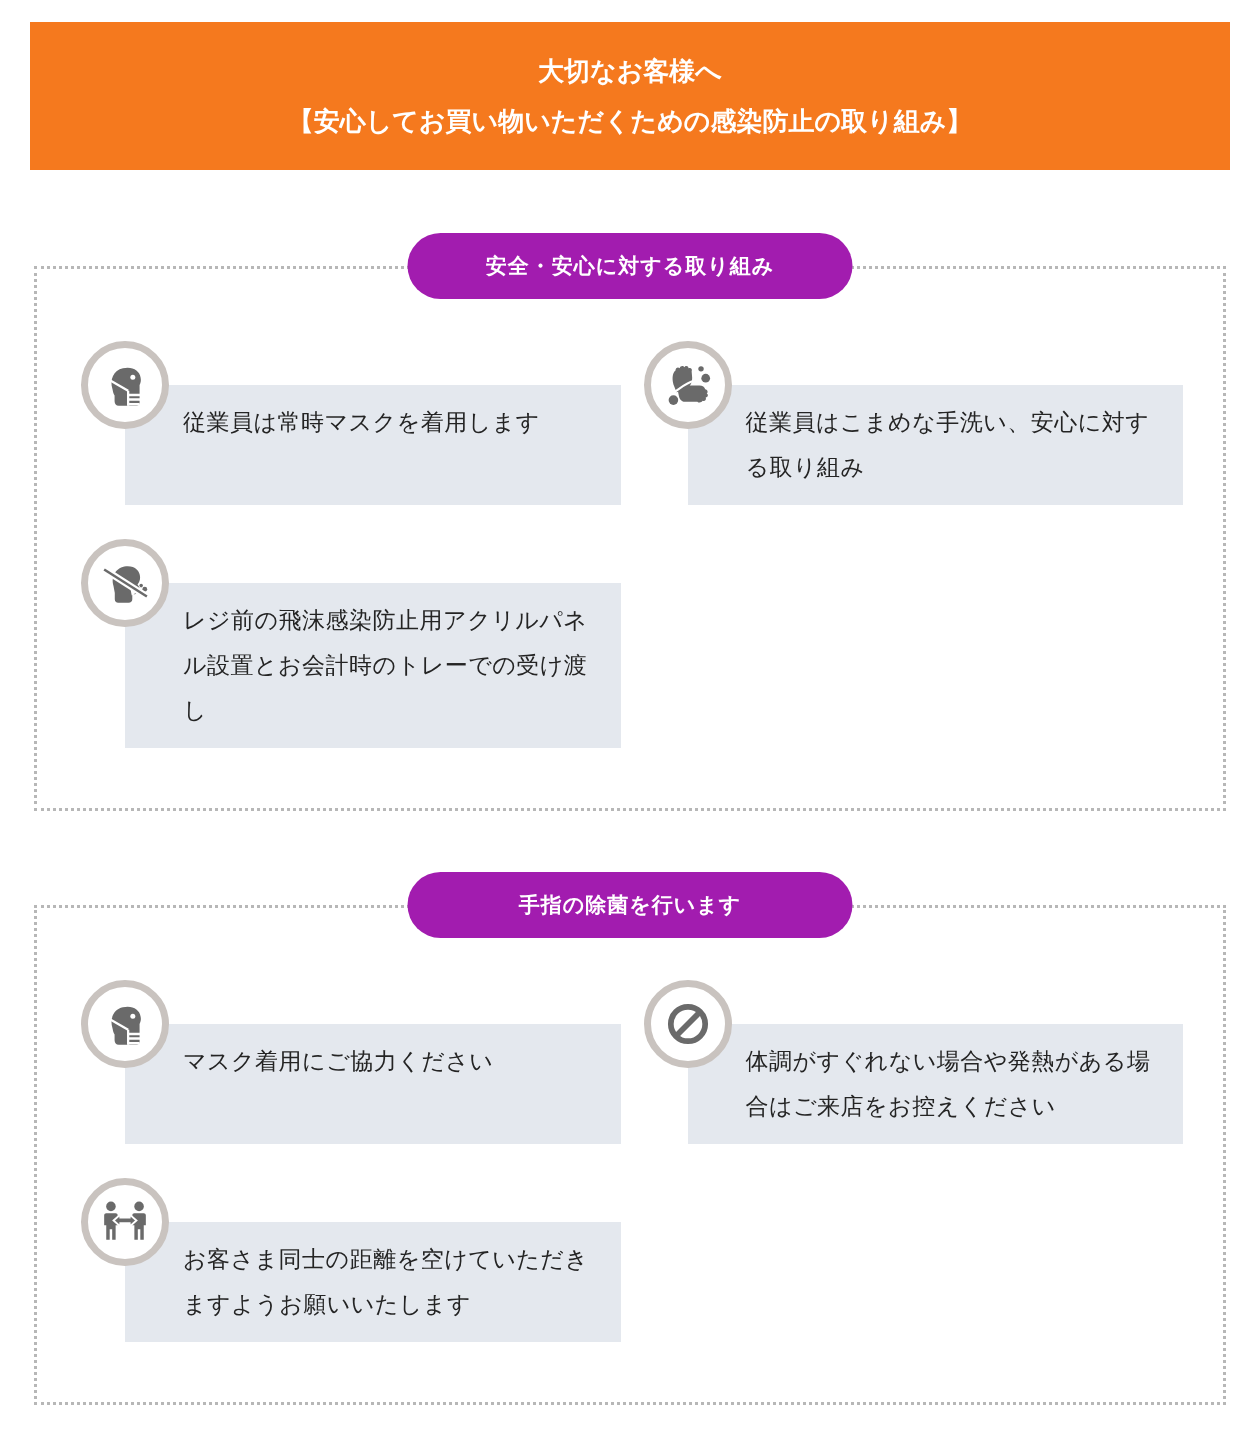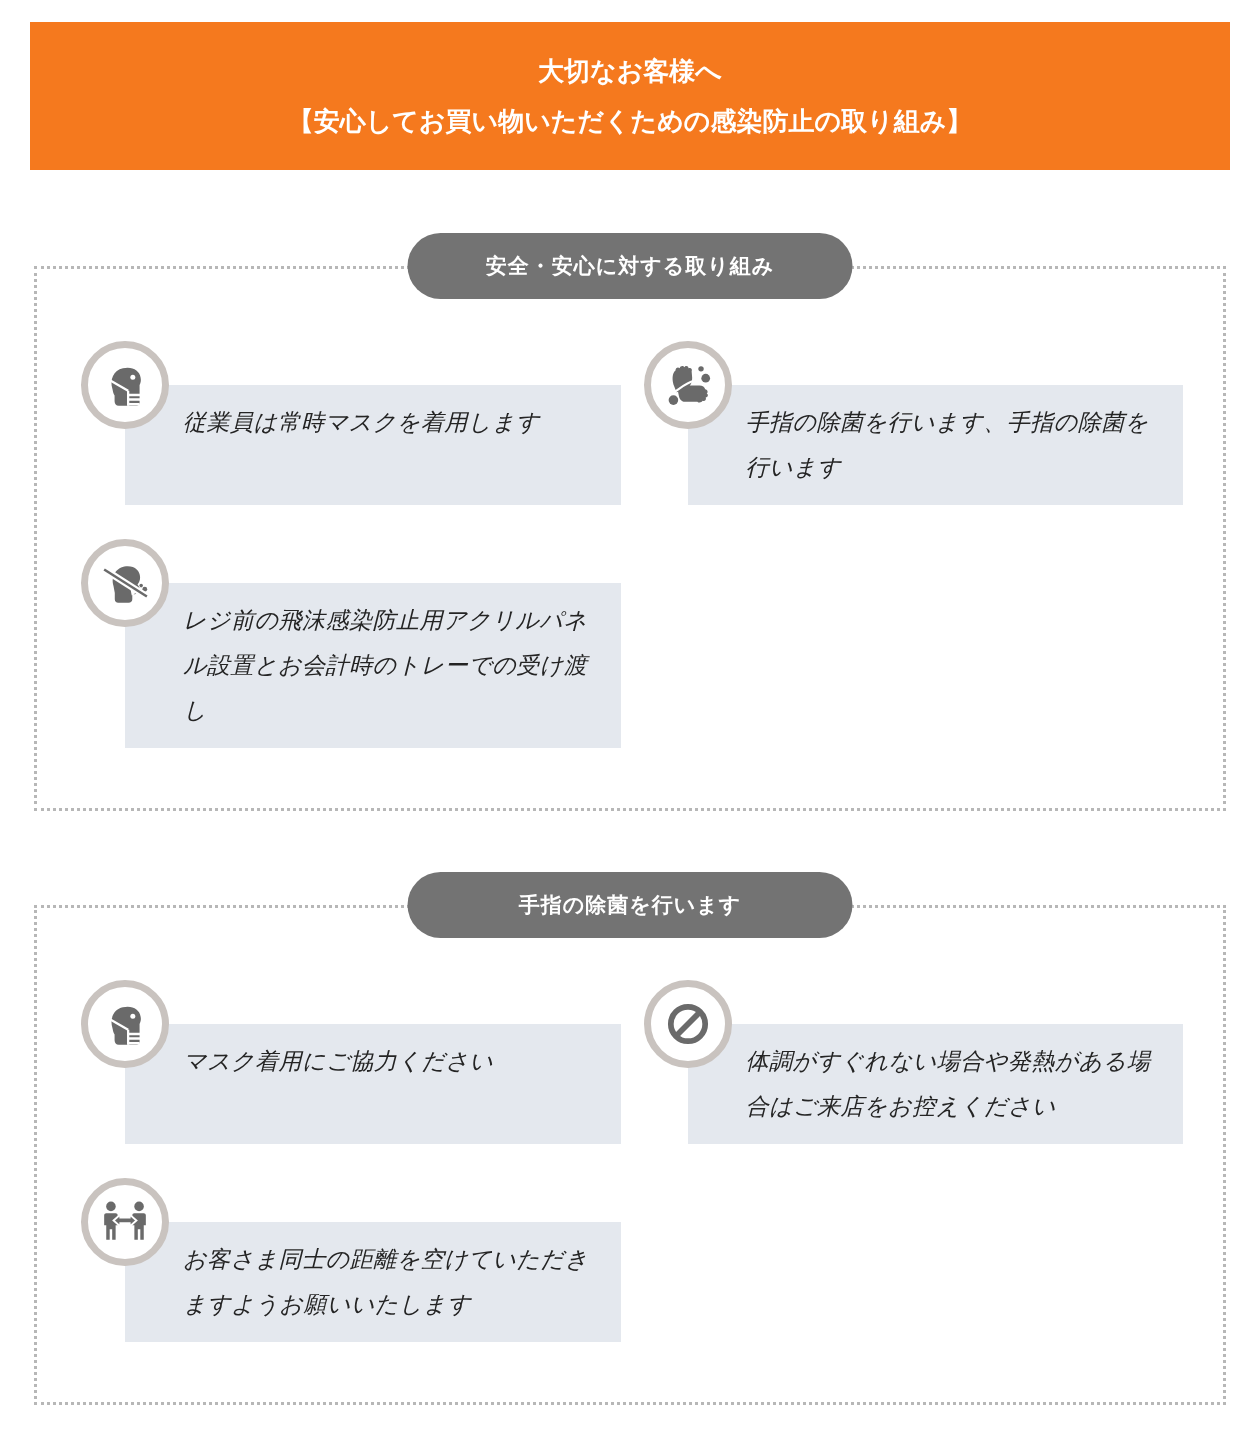--- a/index.html
+++ b/index.html
@@ -41,21 +41,21 @@
   }
   .section.second { margin-top: 94px; }
 
   .section-pill {
     position: absolute;
     top: -36px;
     left: 50%;
     transform: translateX(-50%);
     width: 445px;
     height: 66px;
-    background: #737373;
+    background: #a21caf;
     border-radius: 33px;
     color: #ffffff;
     font-size: 21px;
     font-weight: bold;
     display: flex;
     align-items: center;
     justify-content: center;
     z-index: 2;
     letter-spacing: 1px;
   }
@@ -80,21 +80,20 @@
     min-height: 120px;
     box-sizing: border-box;
     padding: 15px 28px 15px 58px;
     display: block;
   }
   .item-text {
     font-size: 23px;
     line-height: 45px;
     color: #242424;
     letter-spacing: 0.5px;
-    font-style: italic;
   }
   .badge {
     position: absolute;
     left: -44px;
     top: -44px;
     width: 88px;
     height: 88px;
     box-sizing: border-box;
     background: #ffffff;
     border: 7px solid #c9c3bf;
@@ -146,21 +145,21 @@
                   <path d="M11 26 C8 19 9 12 12 10 C12 7.5 14.5 6.5 16 8 C16.5 5.5 19.5 5 20.5 7 C21.5 5 24.5 5.5 24.5 8 C26.5 7 28.5 8.5 27.5 11 L28 17 C28 22 26 26 21 28.5 L13 31 Z"></path>
                   <path d="M15 33 C13.5 28 16 24.5 20 24.5 L35 24.5 C38 24.5 40 26 40.5 28 C43 28.5 43.5 31 42 32 C44 33.5 43 36 41 36 C42 38.2 40 40 38 39.2 C37 41.2 34 41.2 33 40 L21 40 C17.5 40 15.5 37 15 33 Z"></path>
                   <circle cx="36.5" cy="8.5" r="2.6"></circle>
                   <circle cx="41" cy="17.5" r="4.2"></circle>
                   <circle cx="10" cy="38.5" r="4.6"></circle>
                 </g>
                 <path d="M9 32 C17 27 22 22 30 20" stroke="#fff" stroke-width="2" fill="none"></path>
               </svg>
             </span>
           </div>
-          <div class="item-text">手指の除菌を行います、手指の除菌を行います</div>
+          <div class="item-text">従業員はこまめな手洗い、安心に対する取り組み</div>
         </div>
       </div>
 
 
       <div class="item">
         <div class="item-box">
           <div class="badge">
             <span>
               <svg viewBox="0 0 48 48" width="50" height="50">
                 <path fill="#6a6a6a" d="M13 27 C10 17 16 9 25 8 C33 7.2 38.5 12 38.5 18.5 C38.5 21.5 37.5 23.5 36 25.5 L37.5 27.5 C38.2 28.4 37.8 29.3 36.8 29.6 L35.8 29.9 L35.8 32.5 C35.8 34.3 34.3 35.2 32.6 34.8 L31 34.4 L31 39.5 C31 41.5 29.5 43 27.5 43 L17.5 43 C15.5 43 14.2 41.5 14.2 39.5 L14.2 33.5 Z"></path>

